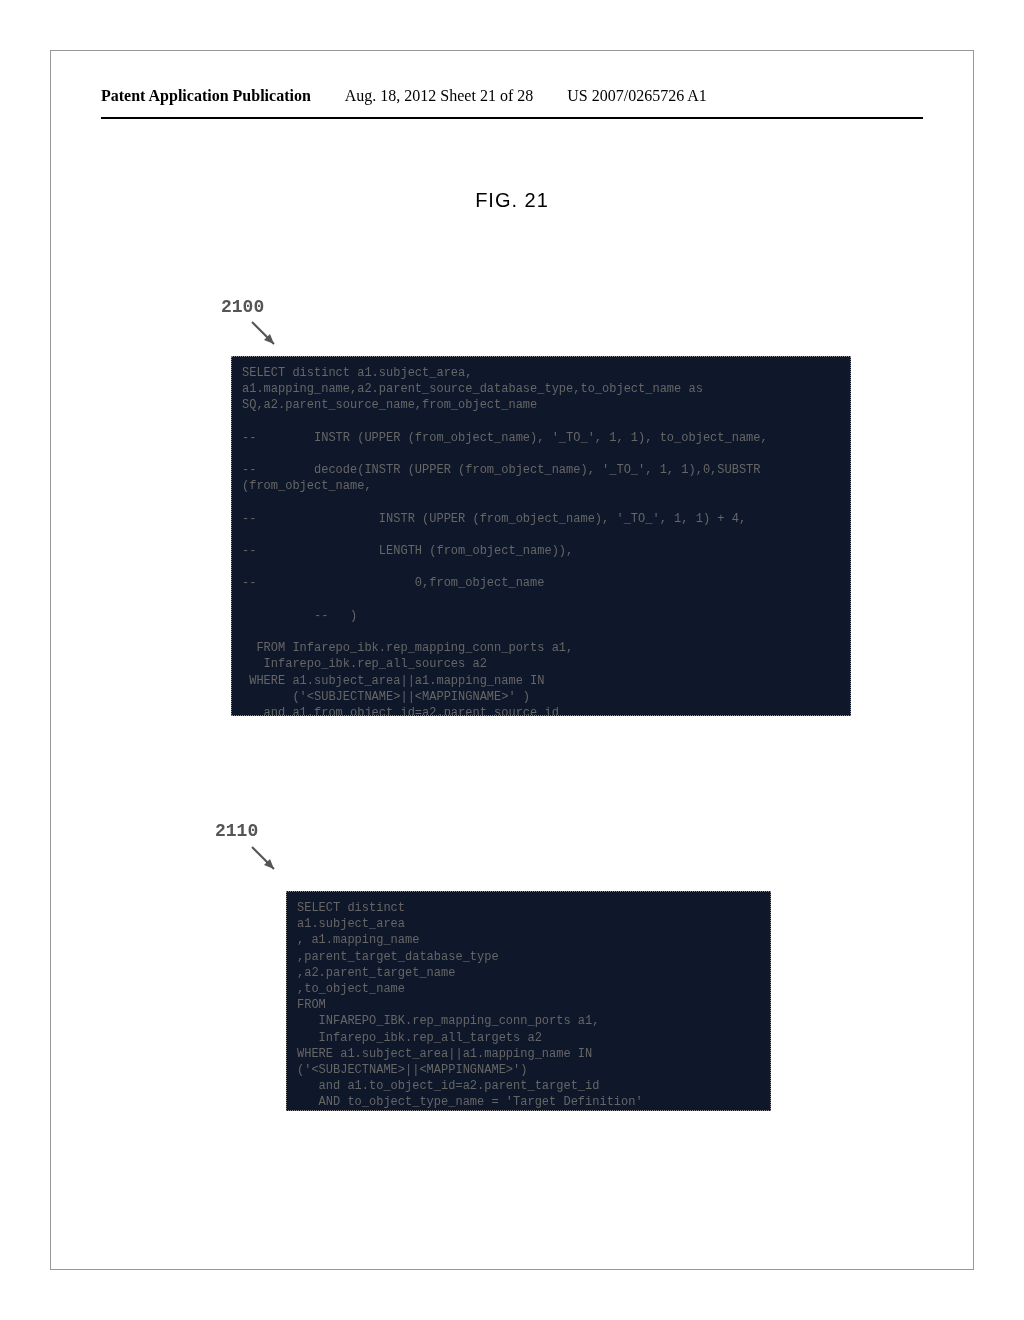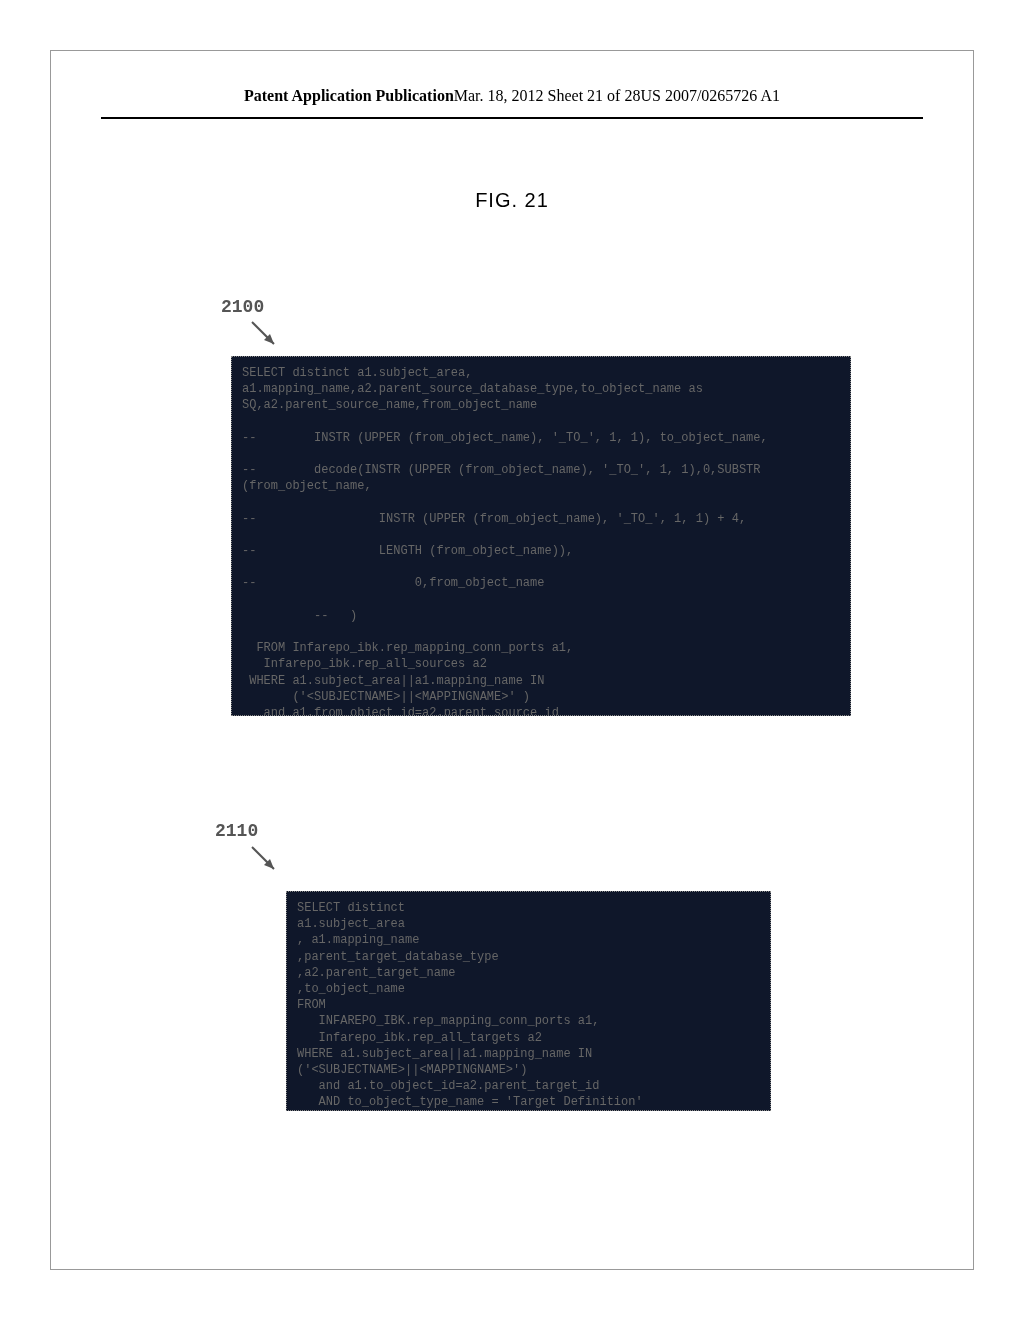--- a/index.html
+++ b/index.html
@@ -14,23 +14,24 @@
     position: absolute;
     left: 50px;
     top: 50px;
     width: 924px;
     height: 1220px;
     border: 1px solid #999;
     background: #fff;
   }
   .header-row {
     display: flex;
-    justify-content: center;
+    justify-content: flex-start;
     padding: 36px 50px 8px 50px;
     font-size: 16px;
+    gap: 34px;
   }
   .header-left { font-weight: bold; }
   .header-center { font-weight: normal; }
   .header-right { font-weight: normal; }
   .divider {
     border-top: 2px solid #000;
     margin: 4px 50px 0 50px;
   }
   .fig-title {
     text-align: center;
@@ -72,21 +73,21 @@
   .box-2100 { left: 180px; top: 305px; width: 620px; height: 360px; }
   .box-2110 { left: 235px; top: 840px; width: 485px; height: 220px; }
 </style>
 </head>
 <body>
 
 <div class="page">
 
   <div class="header-row">
     <span class="header-left">Patent Application Publication</span>
-    <span class="header-center">Mar. 18, 2012  Sheet 21 of 28</span>
+    <span class="header-center">Aug. 18, 2012  Sheet 21 of 28</span>
     <span class="header-right">US 2007/0265726 A1</span>
   </div>
   <div class="divider"></div>
 
   <div class="fig-title">FIG. 21</div>
 
   <div class="callout callout-2100">2100</div>
   <svg class="arrow arrow-2100" viewBox="0 0 40 40">
     <line x1="6" y1="6" x2="28" y2="28" stroke="#555" stroke-width="2"></line>
     <polygon points="28,28 18,24 24,18" fill="#555"></polygon>

